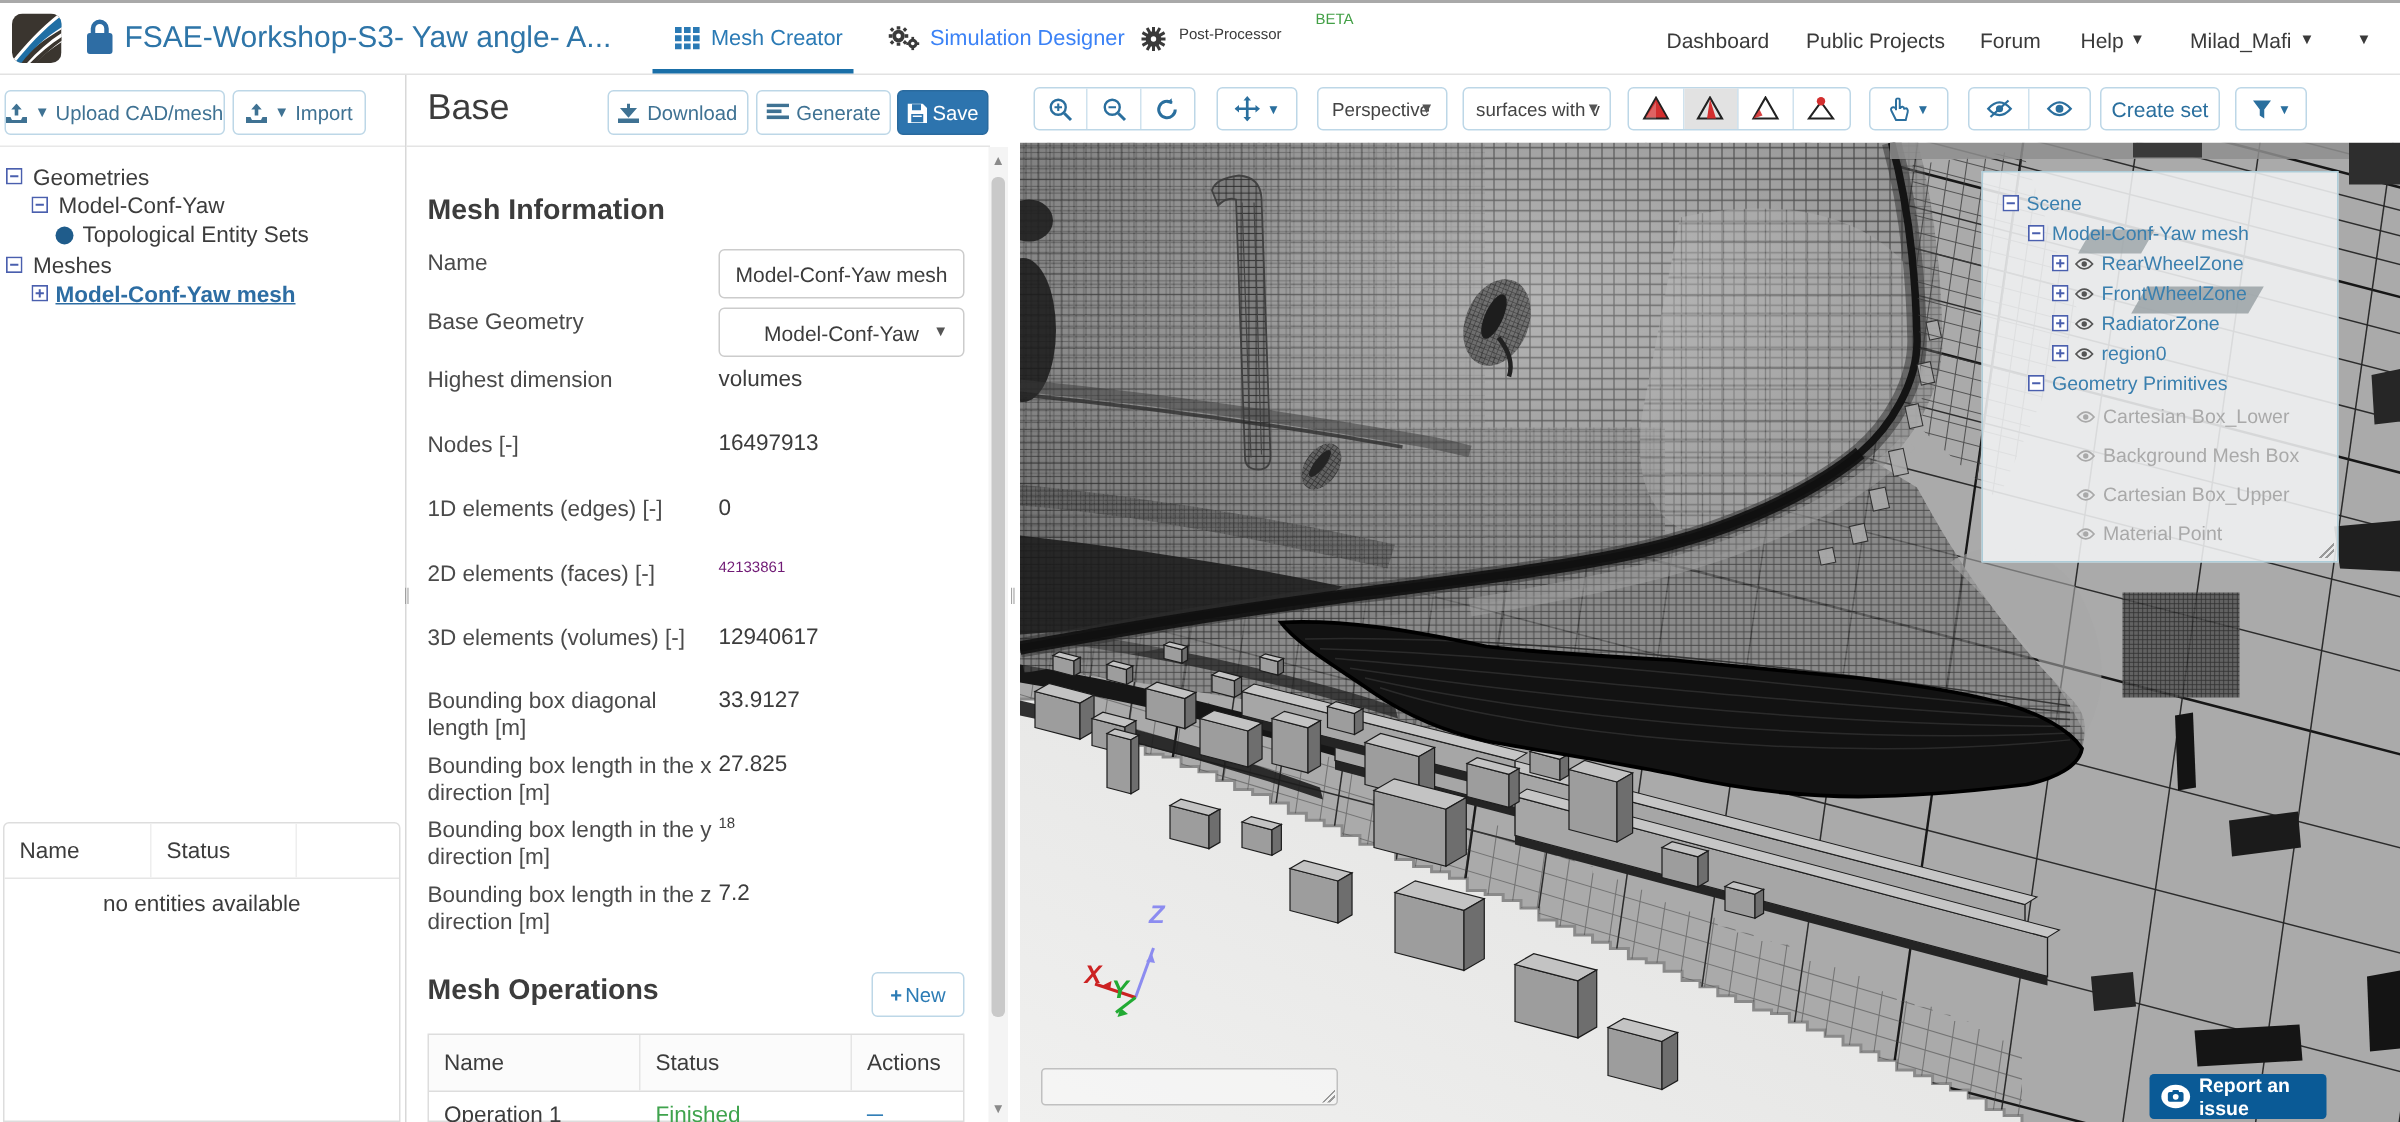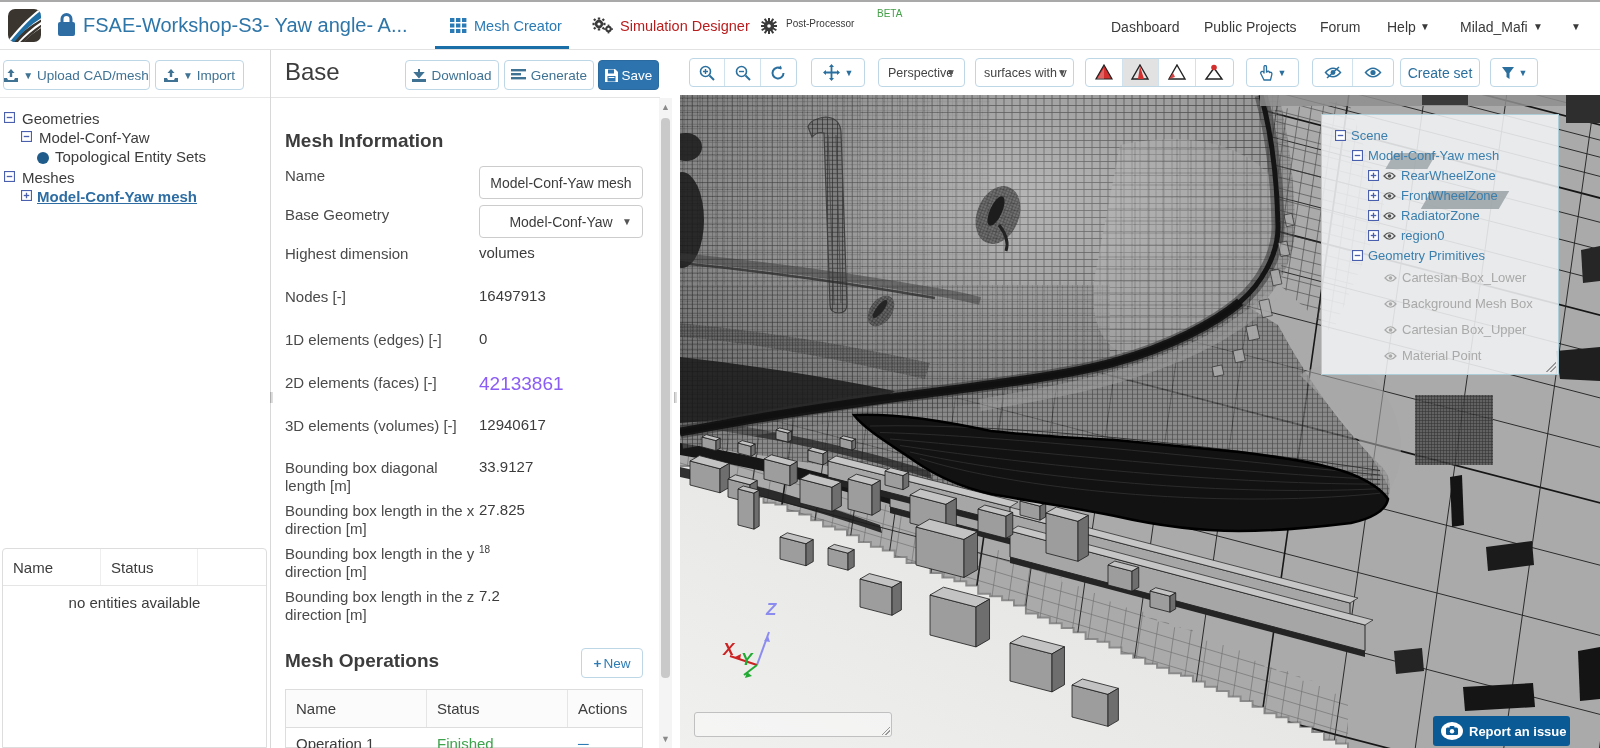--- a/index.html
+++ b/index.html
@@ -63,21 +63,21 @@
         <rect x="10.2" y="10.2" width="2.2" height="2.2" transform="rotate(45 11.3 11.3)"></rect>
       </g>
 <circle cx="16.5" cy="12" r="3.2"></circle>
       <circle cx="16.5" cy="12" r="1.2" fill="#fff"></circle>
 <rect x="15.6" y="7.6" width="1.8" height="1.6"></rect>
       <rect x="15.6" y="14.8" width="1.8" height="1.6"></rect>
       <rect x="12.2" y="11.2" width="1.6" height="1.8"></rect>
       <rect x="19.2" y="11.2" width="1.6" height="1.8"></rect>
     </g>
   </svg>
-<div class="abs" style="left:620px;top:18px;font-size:14.5px;color:#b91c1c">Simulation Designer</div>
+<div class="abs" style="left:620px;top:18px;font-size:14.5px;color:#3b82f6">Simulation Designer</div>
 <svg class="abs" style="left:761px;top:18px" width="16" height="16" viewBox="0 0 16 16">
 <circle cx="8" cy="8" r="5.2" fill="#3a3a3a"></circle>
 <g fill="#3a3a3a">
       <rect x="7" y="-0.5" width="2" height="4" transform="rotate(0 8 8)"></rect>
       <rect x="7" y="-0.5" width="2" height="4" transform="rotate(30 8 8)"></rect>
       <rect x="7" y="-0.5" width="2" height="4" transform="rotate(60 8 8)"></rect>
       <rect x="7" y="-0.5" width="2" height="4" transform="rotate(90 8 8)"></rect>
       <rect x="7" y="-0.5" width="2" height="4" transform="rotate(120 8 8)"></rect>
       <rect x="7" y="-0.5" width="2" height="4" transform="rotate(150 8 8)"></rect>
       <rect x="7" y="-0.5" width="2" height="4" transform="rotate(180 8 8)"></rect>
@@ -187,21 +187,21 @@
 <div class="abs" style="left:479px;top:166px;width:164px;height:33px;border:1px solid #ccc;border-radius:4px;display:flex;align-items:center;justify-content:center;font-size:14px;color:#3c3c3c">Model-Conf-Yaw mesh</div>
 <div class="abs" style="left:285px;top:206px;font-size:15px;color:#4a4a4a">Base Geometry</div>
 <div class="abs" style="left:479px;top:205px;width:164px;height:33px;border:1px solid #ccc;border-radius:4px;display:flex;align-items:center;justify-content:center;font-size:14px;color:#3c3c3c">Model-Conf-Yaw<span style="position:absolute;right:10px;font-size:10px;color:#555">▼</span></div>
 <div class="abs" style="left:285px;top:245px;font-size:15px;color:#4a4a4a">Highest dimension</div>
 <div class="abs" style="left:479px;top:244px;font-size:15px;color:#3c3c3c">volumes</div>
 <div class="abs" style="left:285px;top:288px;font-size:15px;color:#4a4a4a">Nodes [-]</div>
 <div class="abs" style="left:479px;top:287px;font-size:15px;color:#3c3c3c">16497913</div>
 <div class="abs" style="left:285px;top:331px;font-size:15px;color:#4a4a4a">1D elements (edges) [-]</div>
 <div class="abs" style="left:479px;top:330px;font-size:15px;color:#3c3c3c">0</div>
 <div class="abs" style="left:285px;top:374px;font-size:15px;color:#4a4a4a">2D elements (faces) [-]</div>
-<div class="abs" style="left:479px;top:373px;font-size:19px;color:#8b5cf6">42133861</div>
+<div class="abs" style="left:479px;top:373px;font-size:10px;color:#701a75">42133861</div>
 <div class="abs" style="left:285px;top:417px;font-size:15px;color:#4a4a4a">3D elements (volumes) [-]</div>
 <div class="abs" style="left:479px;top:416px;font-size:15px;color:#3c3c3c">12940617</div>
 <div class="abs" style="left:285px;top:459px;font-size:15px;color:#4a4a4a;line-height:18px">Bounding box diagonal<br>length [m]</div>
 <div class="abs" style="left:479px;top:458px;font-size:15px;color:#3c3c3c">33.9127</div>
 <div class="abs" style="left:285px;top:502px;font-size:15px;color:#4a4a4a;line-height:18px">Bounding box length in the x<br>direction [m]</div>
 <div class="abs" style="left:479px;top:501px;font-size:15px;color:#3c3c3c">27.825</div>
 <div class="abs" style="left:285px;top:545px;font-size:15px;color:#4a4a4a;line-height:18px">Bounding box length in the y<br>direction [m]</div>
 <div class="abs" style="left:479px;top:544px;font-size:10px;color:#3c3c3c">18</div>
 <div class="abs" style="left:285px;top:588px;font-size:15px;color:#4a4a4a;line-height:18px">Bounding box length in the z<br>direction [m]</div>
 <div class="abs" style="left:479px;top:587px;font-size:15px;color:#3c3c3c">7.2</div>
@@ -880,18 +880,18 @@
         </svg>
       </span>
       <span>Material Point</span>
     </div>
 <div style="position:absolute;right:2px;bottom:2px;width:10px;height:10px;
 background:linear-gradient(135deg,transparent 50%,#999 50%,#999 60%,transparent 60%,transparent 70%,#999 70%,#999 80%,transparent 80%)"></div>
   </div>
 <div class="abs" style="left:694px;top:712px;width:198px;height:25px;background:rgba(250,250,250,0.55);border:1px solid #c0c0c0;border-radius:3px">
 <div style="position:absolute;right:1px;bottom:1px;width:9px;height:9px;background:linear-gradient(135deg,transparent 50%,#999 50%,#999 60%,transparent 60%,transparent 72%,#999 72%,#999 82%,transparent 82%)"></div>
   </div>
-<div class="abs" style="left:1433px;top:716px;width:137px;height:30px;background:#0a5a96;border-radius:3px;display:flex;align-items:center;color:#fff;font-size:13px;font-weight:bold">
+<div class="abs" style="left:1433px;top:716px;width:118px;height:30px;background:#0a5a96;border-radius:3px;display:flex;align-items:center;color:#fff;font-size:13px;font-weight:bold">
 <svg width="24" height="20" viewBox="0 0 24 20" style="margin:0 5px 0 7px">
       <ellipse cx="12" cy="10" rx="11" ry="9" fill="#fff"></ellipse>
 <rect x="6" y="6.5" width="12" height="7.5" rx="1.5" fill="#0a5a96"></rect>
       <rect x="9.5" y="5" width="5" height="2.5" rx="1" fill="#0a5a96"></rect>
 <circle cx="12" cy="10.2" r="2.2" fill="#fff"></circle>
     </svg>Report an issue</div>
 </body></html>

